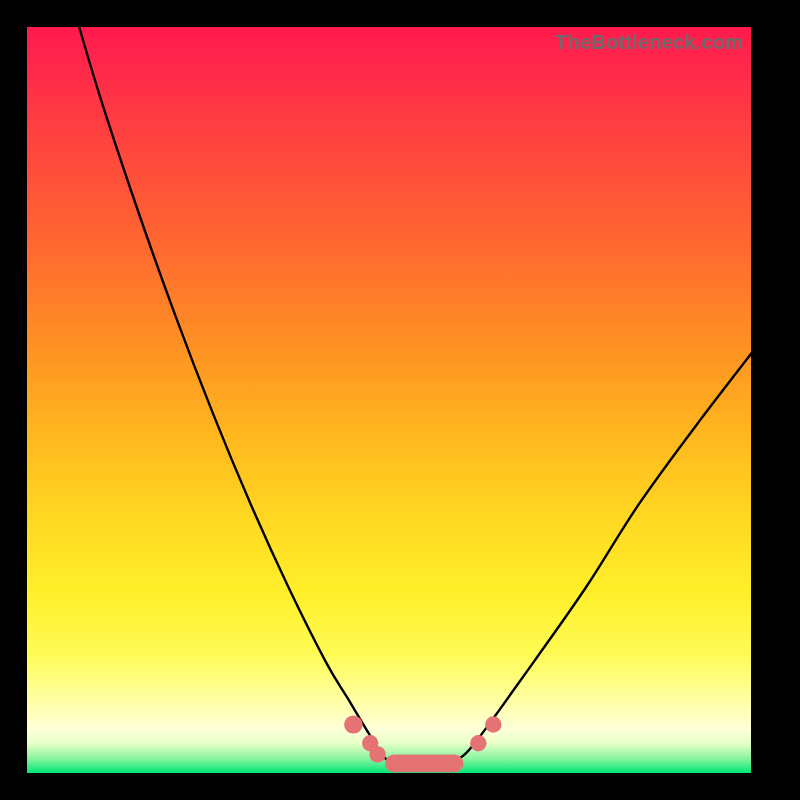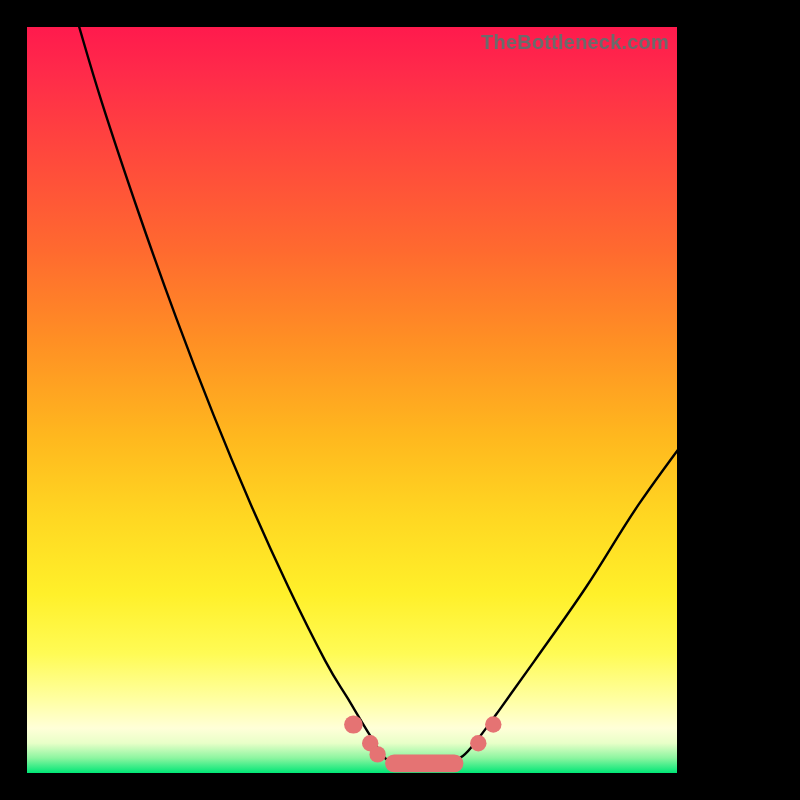--- a/index.html
+++ b/index.html
@@ -14,21 +14,21 @@
   .frame {
     position: relative;
     width: 800px;
     height: 800px;
     background: #000;
   }
   .plot-area {
     position: absolute;
     left: 27px;
     top: 27px;
-    width: 650px;
+    width: 724px;
     height: 746px;
     
     background: linear-gradient(
       to bottom,
       #ff1a4d 0%,
       #ff2a4a 6%,
       #ff4040 14%,
       #ff6a2f 30%,
       #ff8f24 42%,
       #ffb81e 55%,

